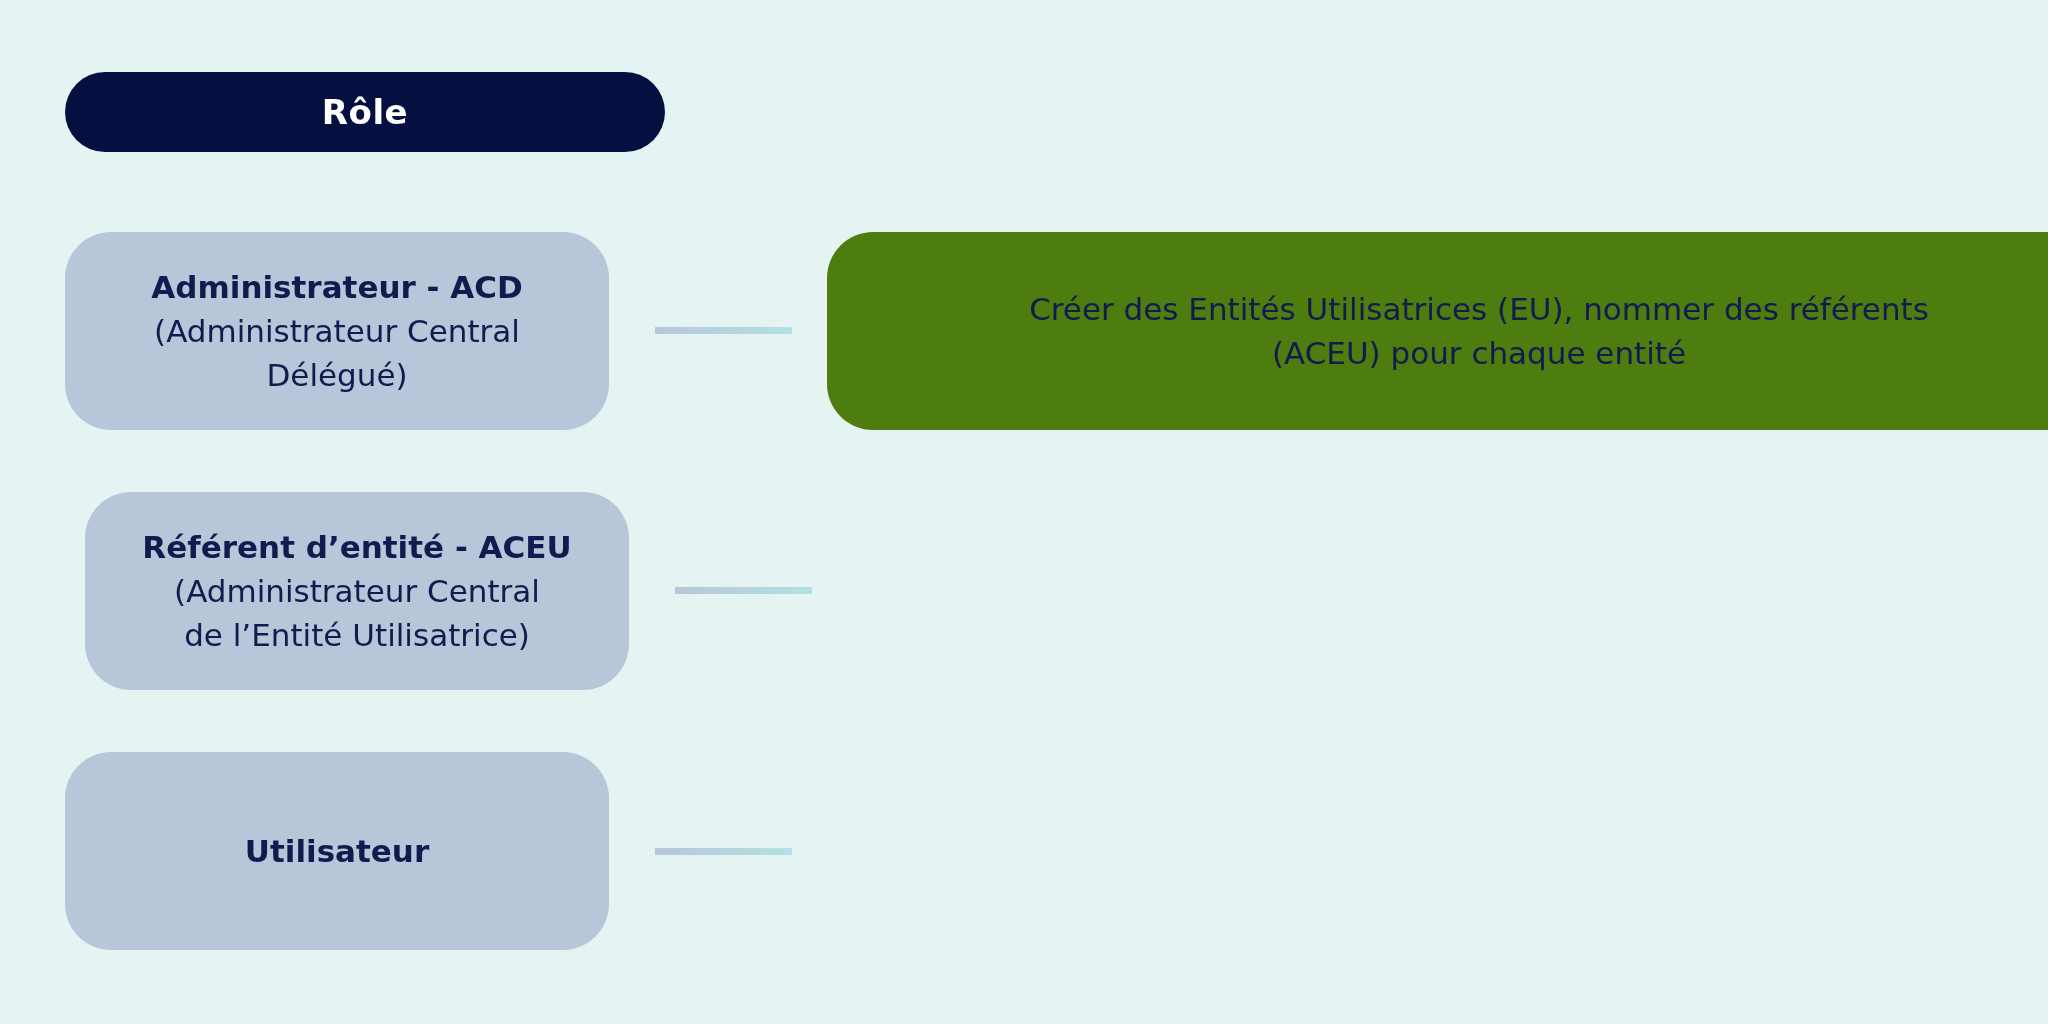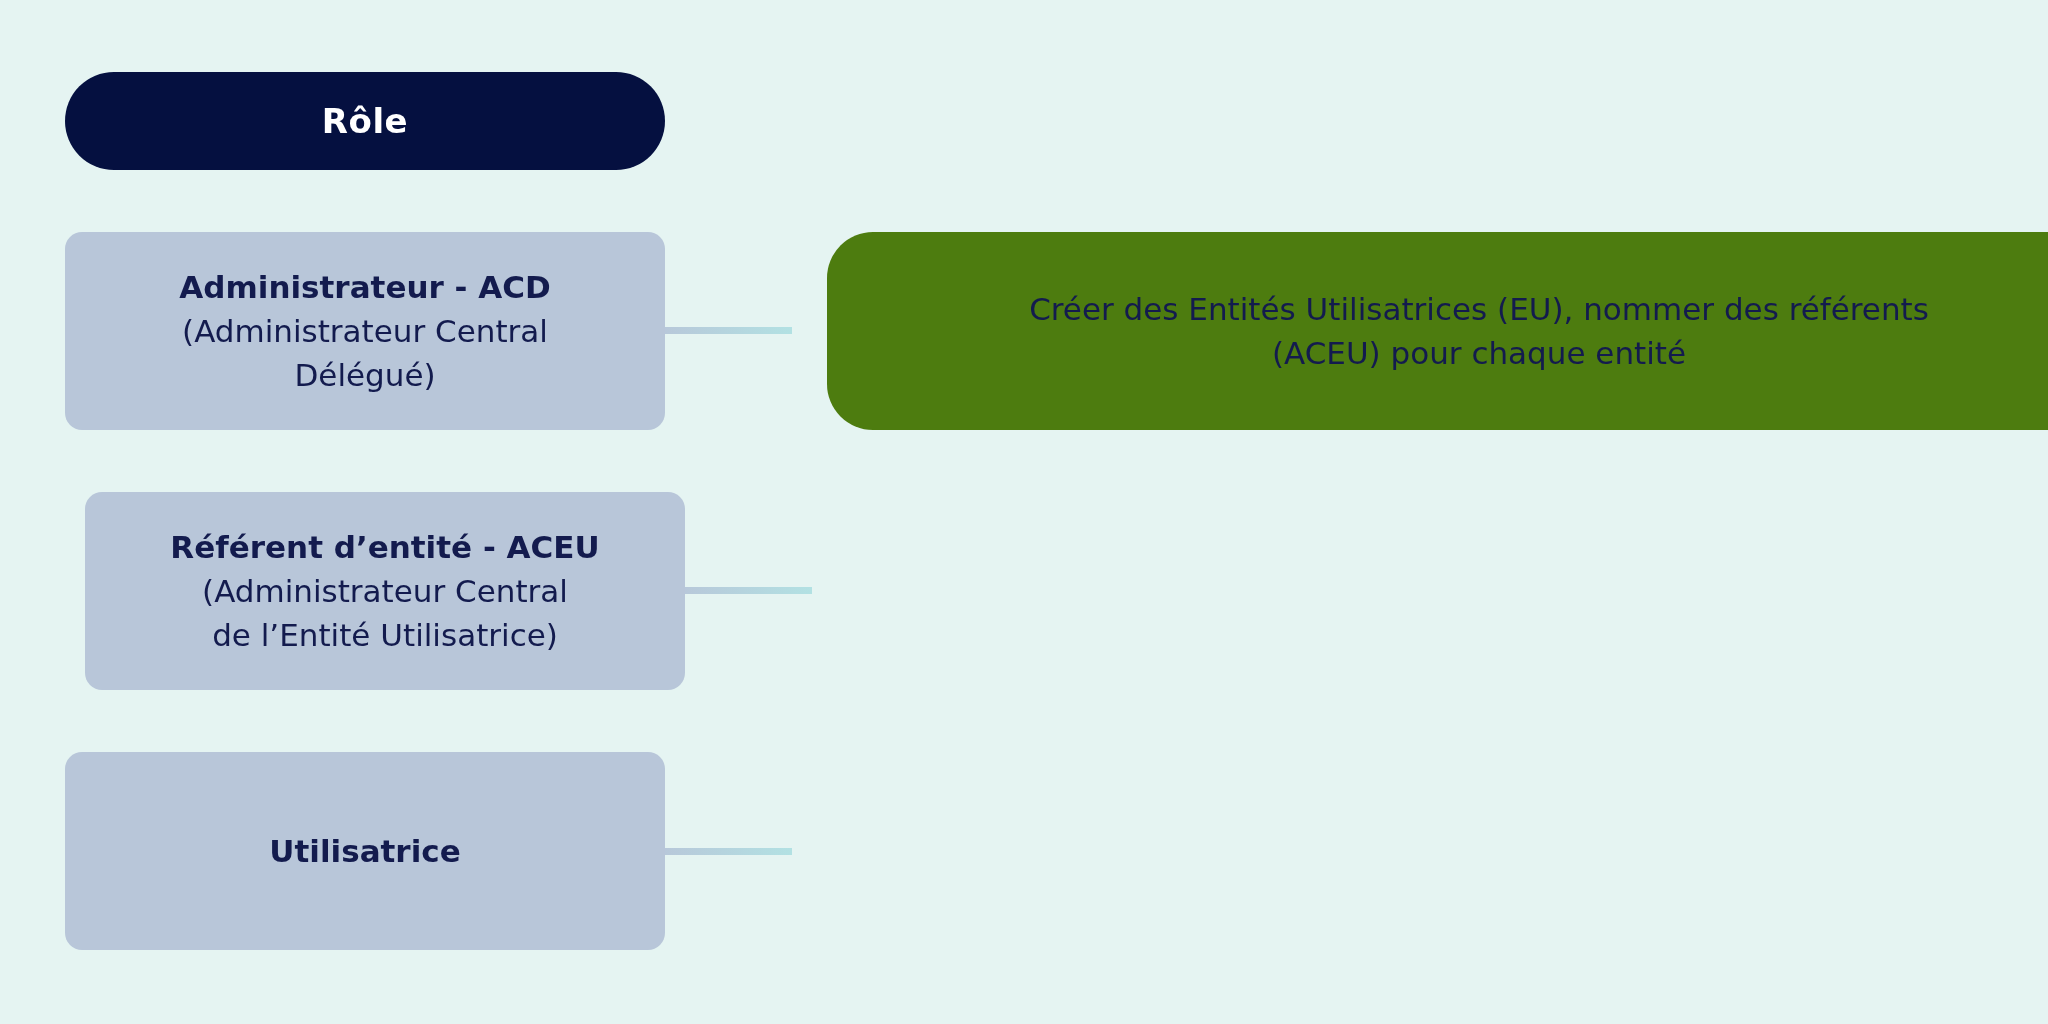--- a/index.html
+++ b/index.html
@@ -14,21 +14,21 @@
     height: 1024px;
     background: #e5f4f2;
     font-family: "DejaVu Sans", "Liberation Sans", sans-serif;
     color: #131b4e;
     overflow: hidden;
   }
   
   .header-pill {
     position: absolute;
     top: 72px;
-    height: 98px;
+    height: 80px;
     border-radius: 49px;
     display: flex;
     align-items: center;
     justify-content: center;
     color: #ffffff;
     font-weight: bold;
     font-size: 34px;
     letter-spacing: 0.5px;
     z-index: 2;
   }
@@ -53,23 +53,22 @@
     justify-content: center;
     text-align: center;
     font-size: 31px;
     line-height: 44px;
     z-index: 2;
     box-sizing: border-box;
     padding: 0 40px;
   }
   .card.role-card {
     left: 65px;
-    width: 600px;
+    width: 544px;
     background: #b8c6d9;
-    border-radius: 17px;
   }
   .card.function-card {
     left: 827px;
     width: 1304px;
     background: #4d7c0f;
   }
   .row-1 { top: 232px; }
   .row-2 { top: 492px; margin-left: 20px; }
   .row-3 { top: 752px; }
   .role-title {
@@ -119,17 +118,17 @@
 (ACEU) pour chaque entité</div>
   </div>
 
   <div class="card role-card row-2">
     <div class="role-title">Référent d’entité - ACEU</div>
     <div class="role-subtitle">(Administrateur Central
 de l’Entité Utilisatrice)</div>
   </div>
 
   <div class="card role-card row-3">
-    <div class="role-title">Utilisatrice</div>
+    <div class="role-title">Utilisateur</div>
 
   </div>
 
 </div>
 
 </body></html>

